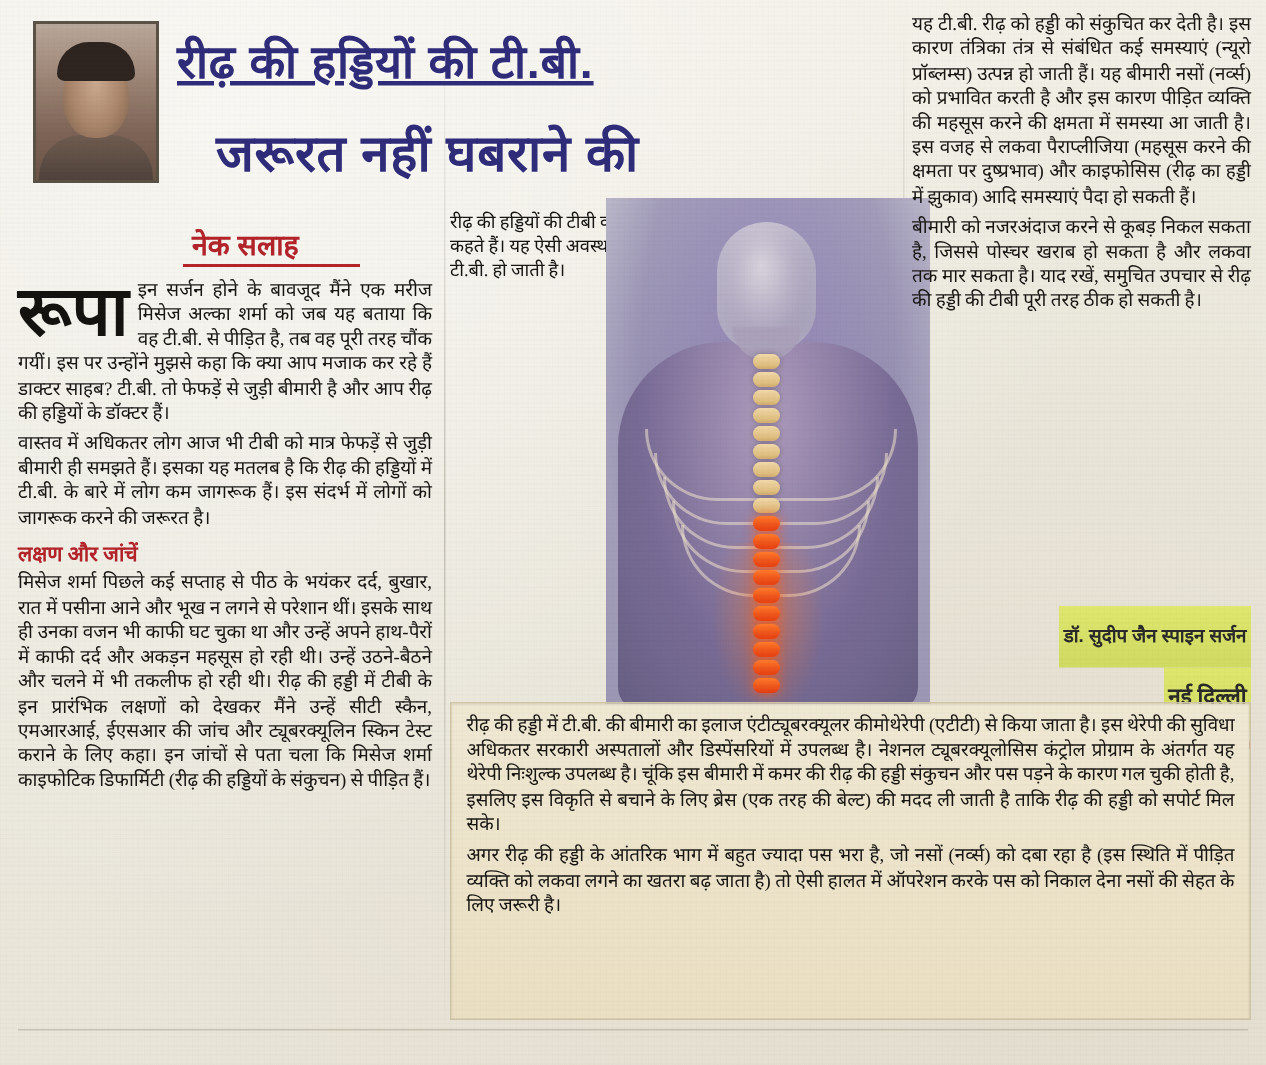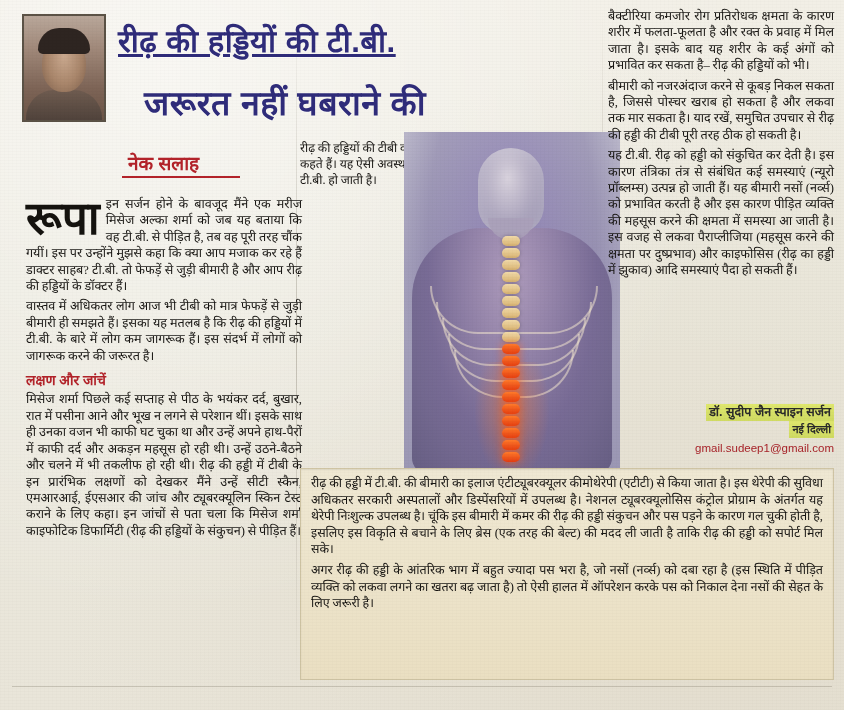--- a/index.html
+++ b/index.html
@@ -165,29 +165,29 @@
   .ilaaj .body-text{font-size:12.5px;line-height:16.6px;}
 
   
   .byline{
     position:absolute;left:648px;top:404px;width:186px;
     text-align:right;
   }
   .byline .hl{
     display:inline-block;
     background:linear-gradient(180deg, rgba(222,232,92,.85), rgba(200,216,60,.75));
-    padding:0 3px;
+    padding:12px 3px;
   }
   .byline .nm{
     font-family:"Liberation Sans", sans-serif;
     font-size:12.5px;font-weight:bold;color:#2a2a2a;line-height:17px;
   }
   .byline .city{
-    font-family:Liberation Sans, sans-serif;
-    font-size:11px;font-weight:bold;color:#2a2a2a;line-height:17px;
+    font-family:Liberation Serif, serif;
+    font-size:15px;font-weight:bold;color:#2a2a2a;line-height:17px;
   }
   .byline .mail{
     font-family:"Liberation Sans", sans-serif;
     font-size:11.5px;color:#a8242a;line-height:16px;margin-top:2px;
   }
 
   
   .bottom-strip{
     position:absolute;left:0;top:692px;width:844px;height:18px;
     border-top:1px solid #c9c2b2;
@@ -225,21 +225,21 @@
     <div class="l1">रीढ़ की हड्डियों की टी.बी.</div>
     <div class="l2">जरूरत नहीं घबराने की</div>
   </div>
 
   <div class="nek">नेक सलाह</div>
   <div class="nek-rule"></div>
 
   <div class="divider-v"></div>
   <div class="divider-v2"></div>
 
-  <div class="col-left" style="top:196px;margin-left:14px;">
+  <div class="col-left" style="top:185px;">
     <div class="body-text">
       <p><span class="dropcap">रूपा</span><span>इन सर्जन होने के बावजूद मैंने एक मरीज मिसेज अल्का शर्मा को जब यह बताया कि वह टी.बी. से पीड़ित है, तब वह पूरी तरह चौंक गयीं। इस पर उन्होंने मुझसे कहा कि क्या आप मजाक कर रहे हैं डाक्टर साहब? टी.बी. तो फेफड़ें से जुड़ी बीमारी है और आप रीढ़ की हड्डियों के डॉक्टर हैं।</span></p>
       <p>वास्तव में अधिकतर लोग आज भी टीबी को मात्र फेफड़ें से जुड़ी बीमारी ही समझते हैं। इसका यह मतलब है कि रीढ़ की हड्डियों में टी.बी. के बारे में लोग कम जागरूक हैं। इस संदर्भ में लोगों को जागरूक करने की जरूरत है।</p>
       <div class="sub-red">लक्षण और जांचें</div>
       <p>मिसेज शर्मा पिछले कई सप्ताह से पीठ के भयंकर दर्द, बुखार, रात में पसीना आने और भूख न लगने से परेशान थीं। इसके साथ ही उनका वजन भी काफी घट चुका था और उन्हें अपने हाथ-पैरों में काफी दर्द और अकड़न महसूस हो रही थी। उन्हें उठने-बैठने और चलने में भी तकलीफ हो रही थी। रीढ़ की हड्डी में टीबी के इन प्रारंभिक लक्षणों को देखकर मैंने उन्हें सीटी स्कैन, एमआरआई, ईएसआर की जांच और ट्यूबरक्यूलिन स्किन टेस्ट कराने के लिए कहा। इन जांचों से पता चला कि मिसेज शर्मा काइफोटिक डिफार्मिटी (रीढ़ की हड्डियों के संकुचन) से पीड़ित हैं।</p>
     </div>
   </div>
 
   <div class="col-mid">
     <div class="mid-top body-text">रीढ़ की हड्डियों की टीबी को पॉट्स डिजीज भी कहते हैं। यह ऐसी अवस्था है जिसमें वर्टिब्रा में टी.बी. हो जाती है।</div>
@@ -275,23 +275,22 @@
       <div class="vert hot" style="top:168px;"></div>
       <div class="vert hot" style="top:180px;"></div>
       <div class="vert hot" style="top:192px;"></div>
       <div class="vert hot" style="top:204px;"></div>
       <div class="vert hot" style="top:216px;"></div>
     </div>
   </div>
 
   <div class="col-right">
     <div class="body-text">
-      <p>बैक्टीरिया कमजोर रोग प्रतिरोधक क्षमता के कारण शरीर में फलता-फूलता है और रक्त के प्रवाह में मिल जाता है। इसके बाद यह शरीर के कई अंगों को प्रभावित कर सकता है– रीढ़ की हड्डियों को भी।</p>
+      <p>यह टी.बी. रीढ़ को हड्डी को संकुचित कर देती है। इस कारण तंत्रिका तंत्र से संबंधित कई समस्याएं (न्यूरो प्रॉब्लम्स) उत्पन्न हो जाती हैं। यह बीमारी नसों (नर्व्स) को प्रभावित करती है और इस कारण पीड़ित व्यक्ति की महसूस करने की क्षमता में समस्या आ जाती है। इस वजह से लकवा पैराप्लीजिया (महसूस करने की क्षमता पर दुष्प्रभाव) और काइफोसिस (रीढ़ का हड्डी में झुकाव) आदि समस्याएं पैदा हो सकती हैं।</p>
       <p>बीमारी को नजरअंदाज करने से कूबड़ निकल सकता है, जिससे पोस्चर खराब हो सकता है और लकवा तक मार सकता है। याद रखें, समुचित उपचार से रीढ़ की हड्डी की टीबी पूरी तरह ठीक हो सकती है।</p>
-      <p>यह टी.बी. रीढ़ को हड्डी को संकुचित कर देती है। इस कारण तंत्रिका तंत्र से संबंधित कई समस्याएं (न्यूरो प्रॉब्लम्स) उत्पन्न हो जाती हैं। यह बीमारी नसों (नर्व्स) को प्रभावित करती है और इस कारण पीड़ित व्यक्ति की महसूस करने की क्षमता में समस्या आ जाती है। इस वजह से लकवा पैराप्लीजिया (महसूस करने की क्षमता पर दुष्प्रभाव) और काइफोसिस (रीढ़ का हड्डी में झुकाव) आदि समस्याएं पैदा हो सकती हैं।</p>
     </div>
   </div>
 
   <div class="byline">
     <div class="nm"><span class="hl">डॉ. सुदीप जैन स्पाइन सर्जन</span></div>
     <div class="city"><span class="hl">नई दिल्ली</span></div>
     <div class="mail">gmail.sudeep1@gmail.com</div>
   </div>
 
   <div class="ilaaj">

